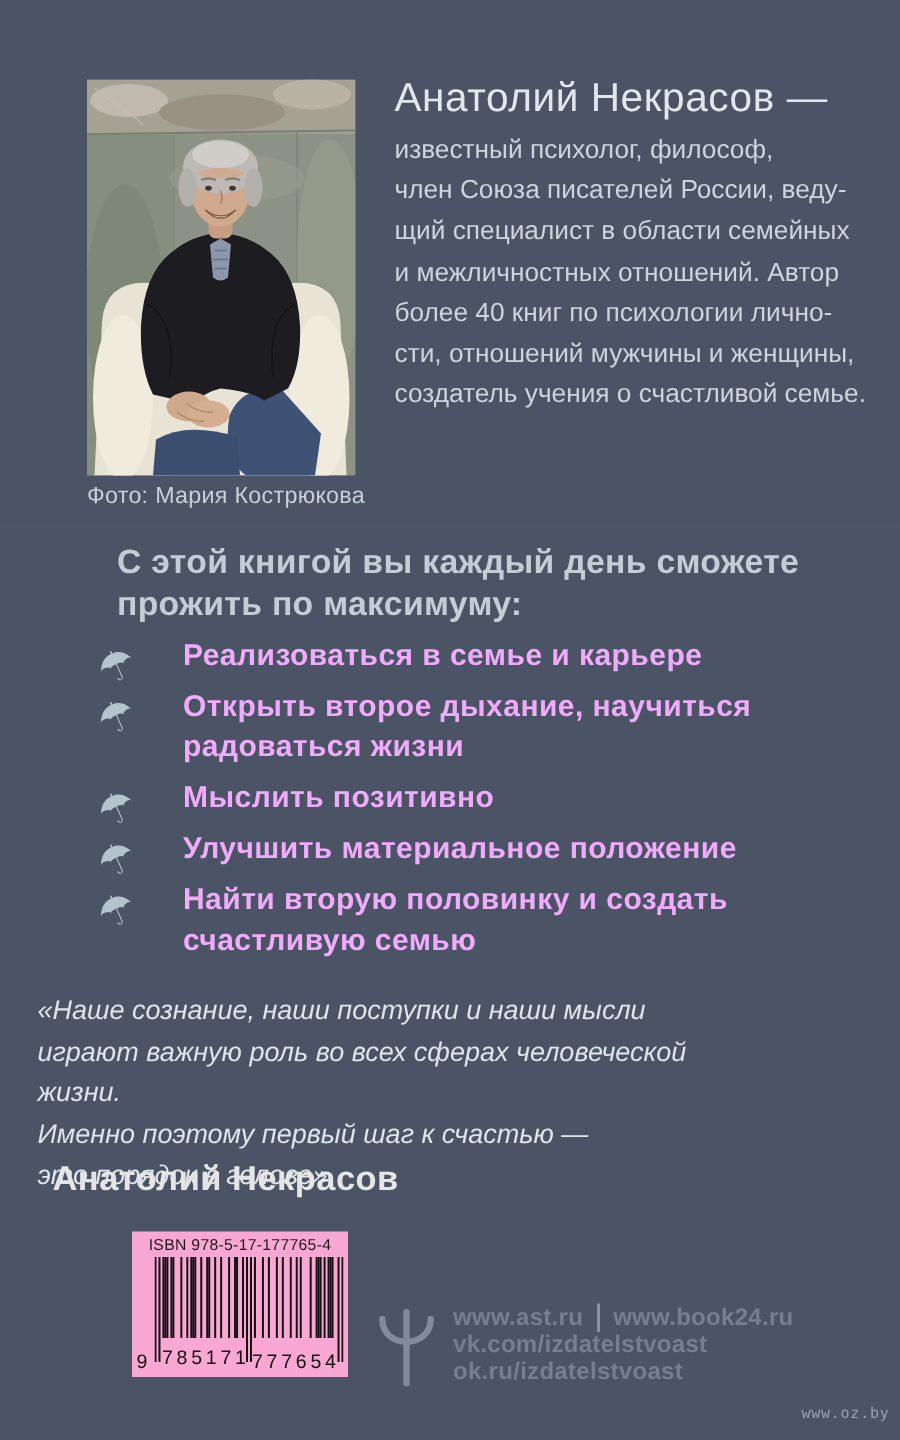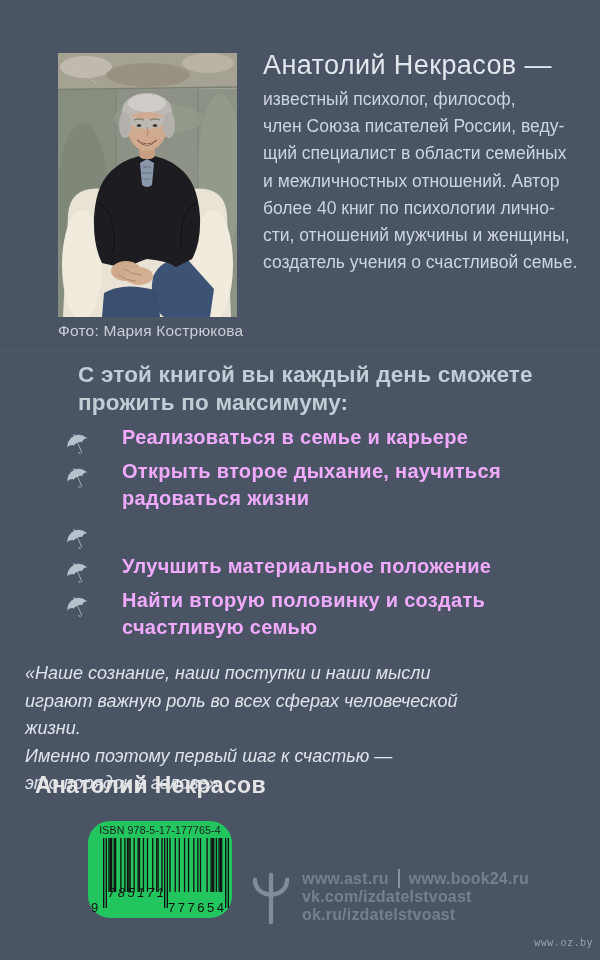--- a/index.html
+++ b/index.html
@@ -20,26 +20,26 @@
   
   .b-head{position:absolute;left:78px;top:361px;font-size:22.5px;font-weight:700;line-height:28px;color:#c2cdd6;white-space:pre-line;letter-spacing:.2px;}
   .b-list{position:absolute;left:64px;top:424px;display:flex;flex-direction:column;gap:7px;}
   .b-item{display:flex;align-items:flex-start;}
   .umb{flex:0 0 58px;font-family:"DejaVu Sans",sans-serif;font-size:28px;line-height:27px;color:#b5c3cd;transform:rotate(-24deg);transform-origin:50% 50%;}
   .b-text{font-size:20px;font-weight:700;line-height:27px;color:#f0abfc;white-space:pre-line;letter-spacing:.3px;}
   
   .quote{position:absolute;left:25px;top:660px;width:490px;text-align:left;font-style:italic;font-size:18px;line-height:27.5px;color:#dde4ea;}
   .signature{position:absolute;left:35px;top:772px;width:522px;text-align:left;font-size:23px;font-weight:700;color:#e5e5e5;letter-spacing:.3px;}
   
-  .barcode{position:absolute;left:88px;top:821px;width:144px;height:97px;background:#22c55e;border-radius:22px;}
+  .barcode{position:absolute;left:88px;top:821px;width:144px;height:97px;background:#f9a8d4;}
   .isbn{position:absolute;left:0;top:3px;width:100%;text-align:center;font-size:10.5px;color:#1c1c1c;letter-spacing:.2px;}
   #bars{position:absolute;left:15px;top:17px;width:126px;height:70px;}
   .bc-digits span{position:absolute;font-size:13px;color:#111;}
   .d0{left:3px;bottom:3px;}
-  .d1{left:20px;bottom:18px;width:56px;text-align:right;letter-spacing:2.5px;font-style:italic;}
+  .d1{left:20px;bottom:6px;width:56px;text-align:right;letter-spacing:2.5px;}
   .d2{left:80px;bottom:3px;width:56px;text-align:right;letter-spacing:2.5px;}
   
   .psi{position:absolute;left:248px;top:871px;width:46px;height:55px;}
   .links{position:absolute;left:302px;top:869px;font-size:16px;font-weight:700;color:#757f8e;line-height:17.5px;letter-spacing:.2px;}
   .l1{display:flex;align-items:center;}
   .sep{display:inline-block;height:19px;border-left:2px solid #8a93a0;margin:0 9px;}
   .watermark{position:absolute;right:7px;top:937px;font-family:"DejaVu Sans Mono",monospace;font-size:10px;color:#99a1ad;letter-spacing:.5px;}
 </style>
 </head>
 <body>
@@ -120,20 +120,21 @@
       <span class="umb">☂</span>
       <span class="b-text">Реализоваться в семье и карьере</span>
     </div>
     <div class="b-item">
       <span class="umb">☂</span>
       <span class="b-text">Открыть второе дыхание, научиться
 радоваться жизни</span>
     </div>
     <div class="b-item">
       <span class="umb">☂</span>
+      <span class="b-text">Мыслить позитивно</span>
     </div>
     <div class="b-item">
       <span class="umb">☂</span>
       <span class="b-text">Улучшить материальное положение</span>
     </div>
     <div class="b-item">
       <span class="umb">☂</span>
       <span class="b-text">Найти вторую половинку и создать
 счастливую семью</span>
     </div>

